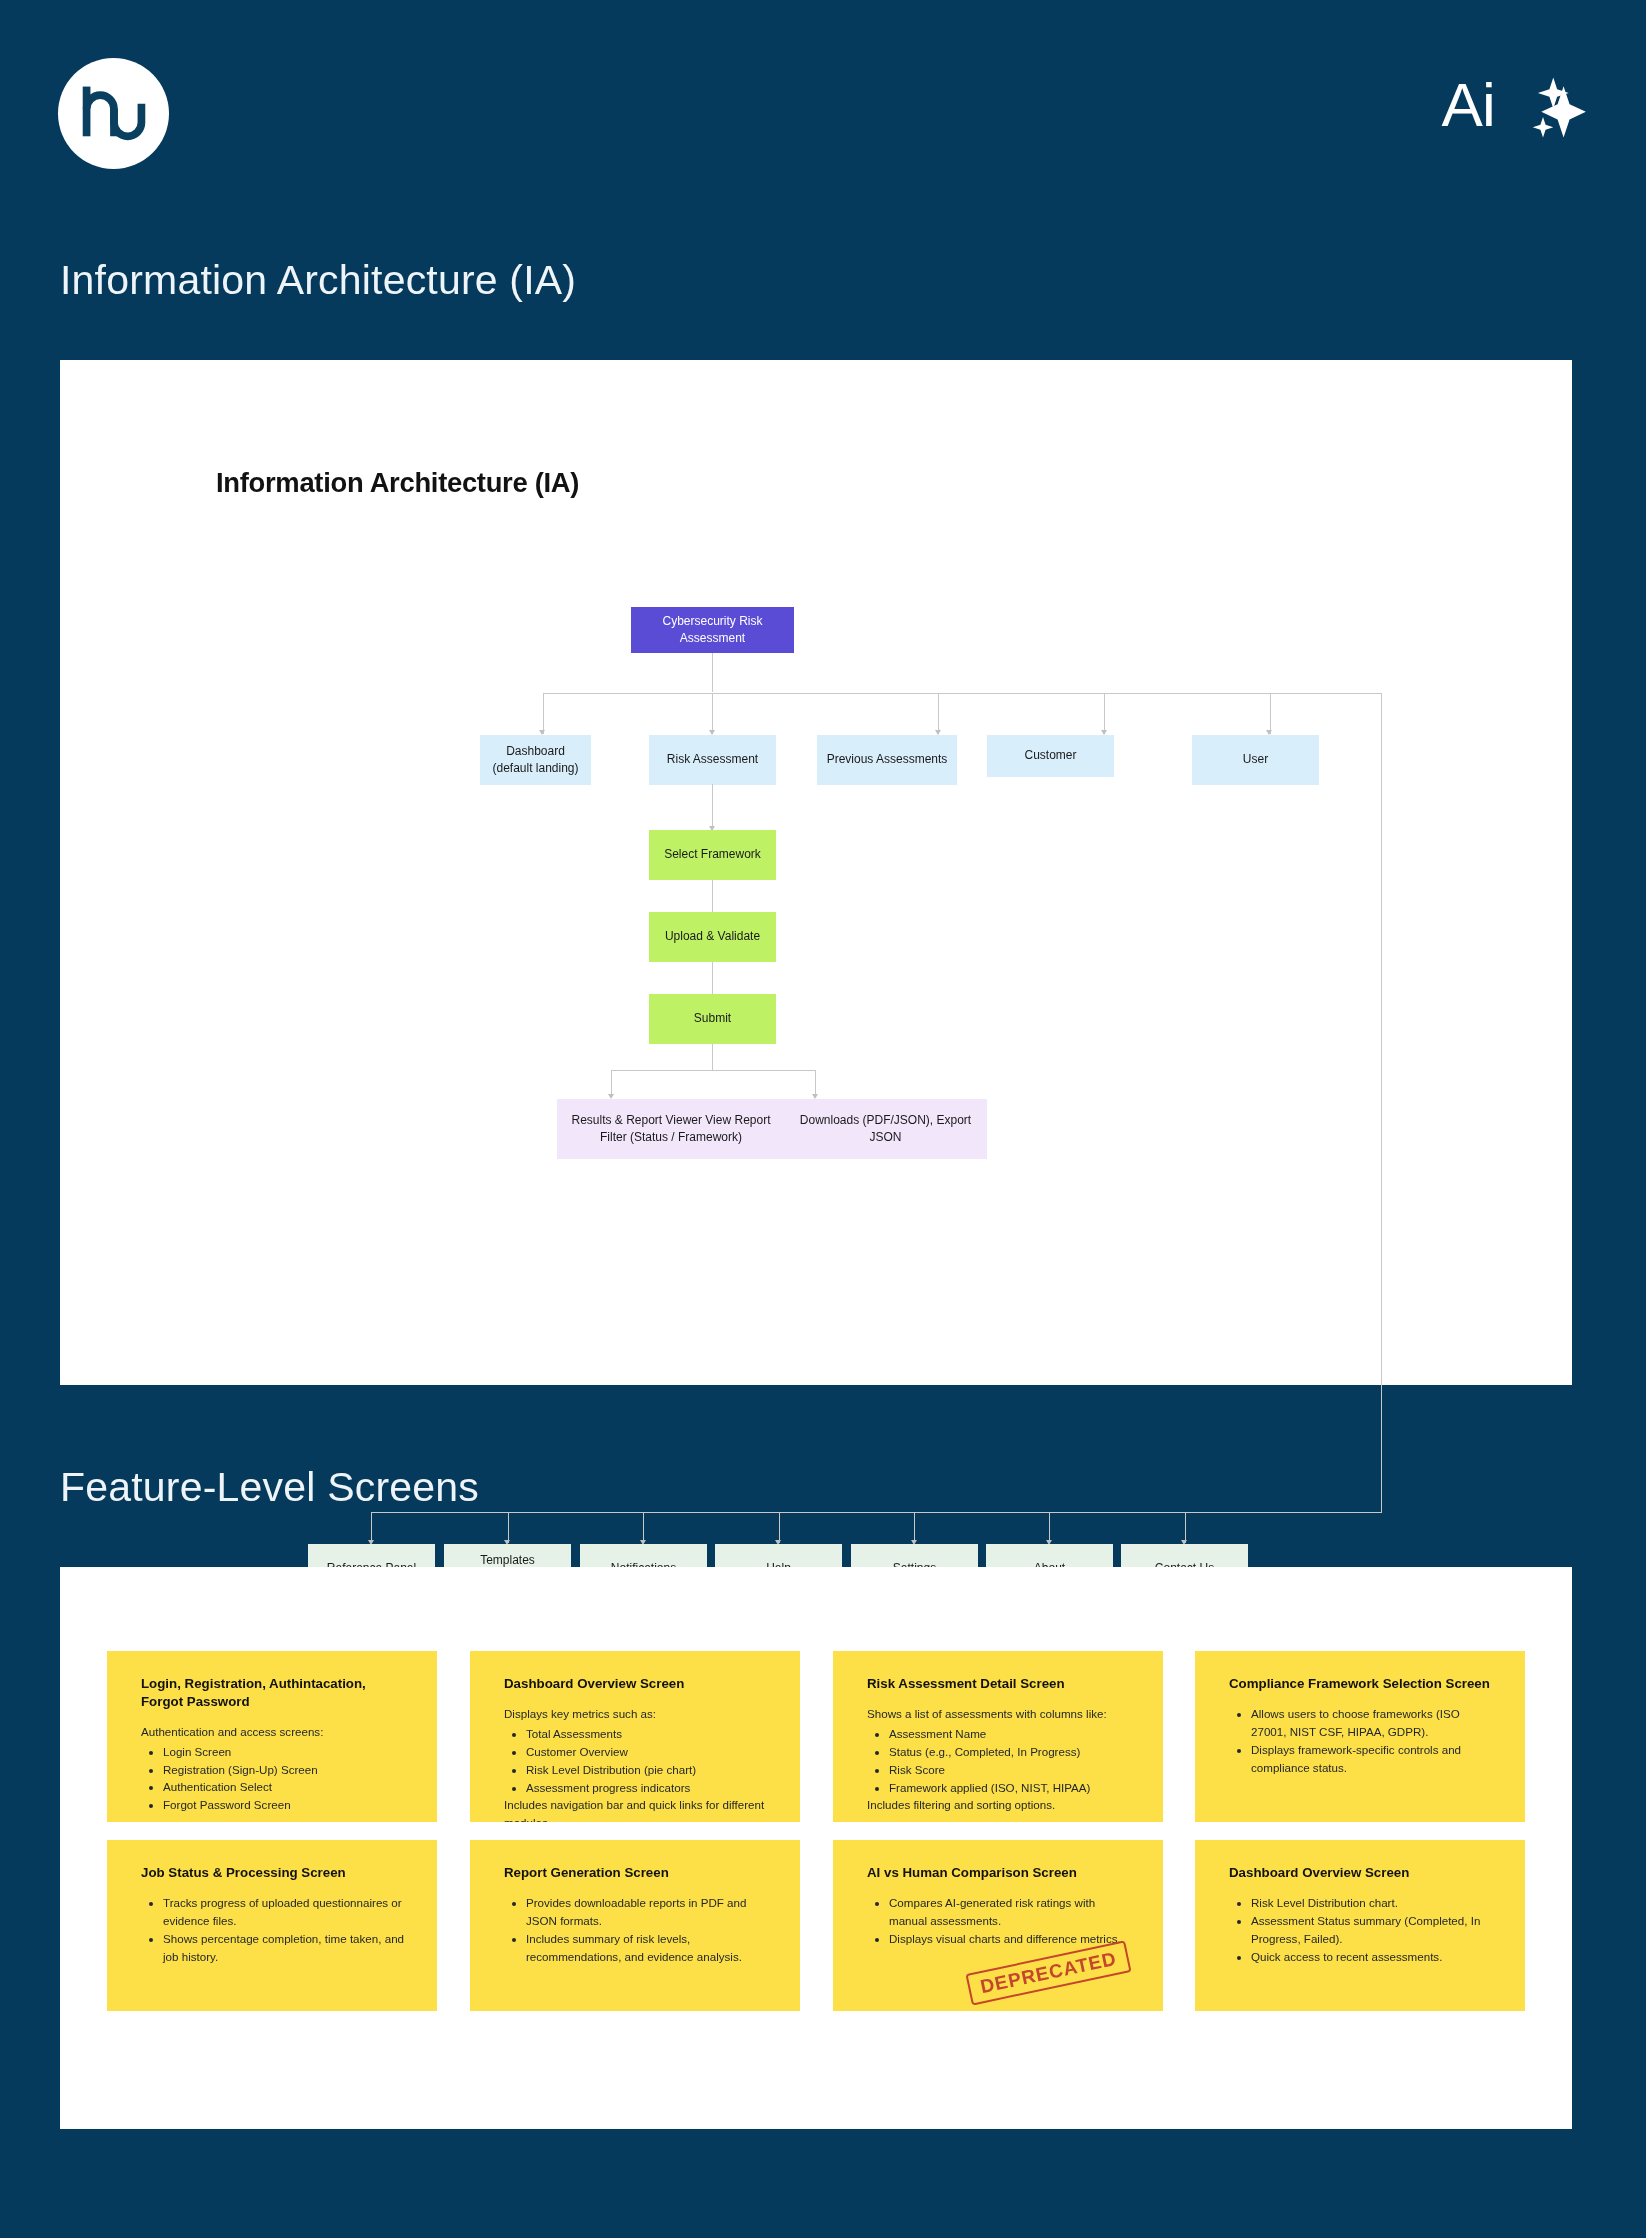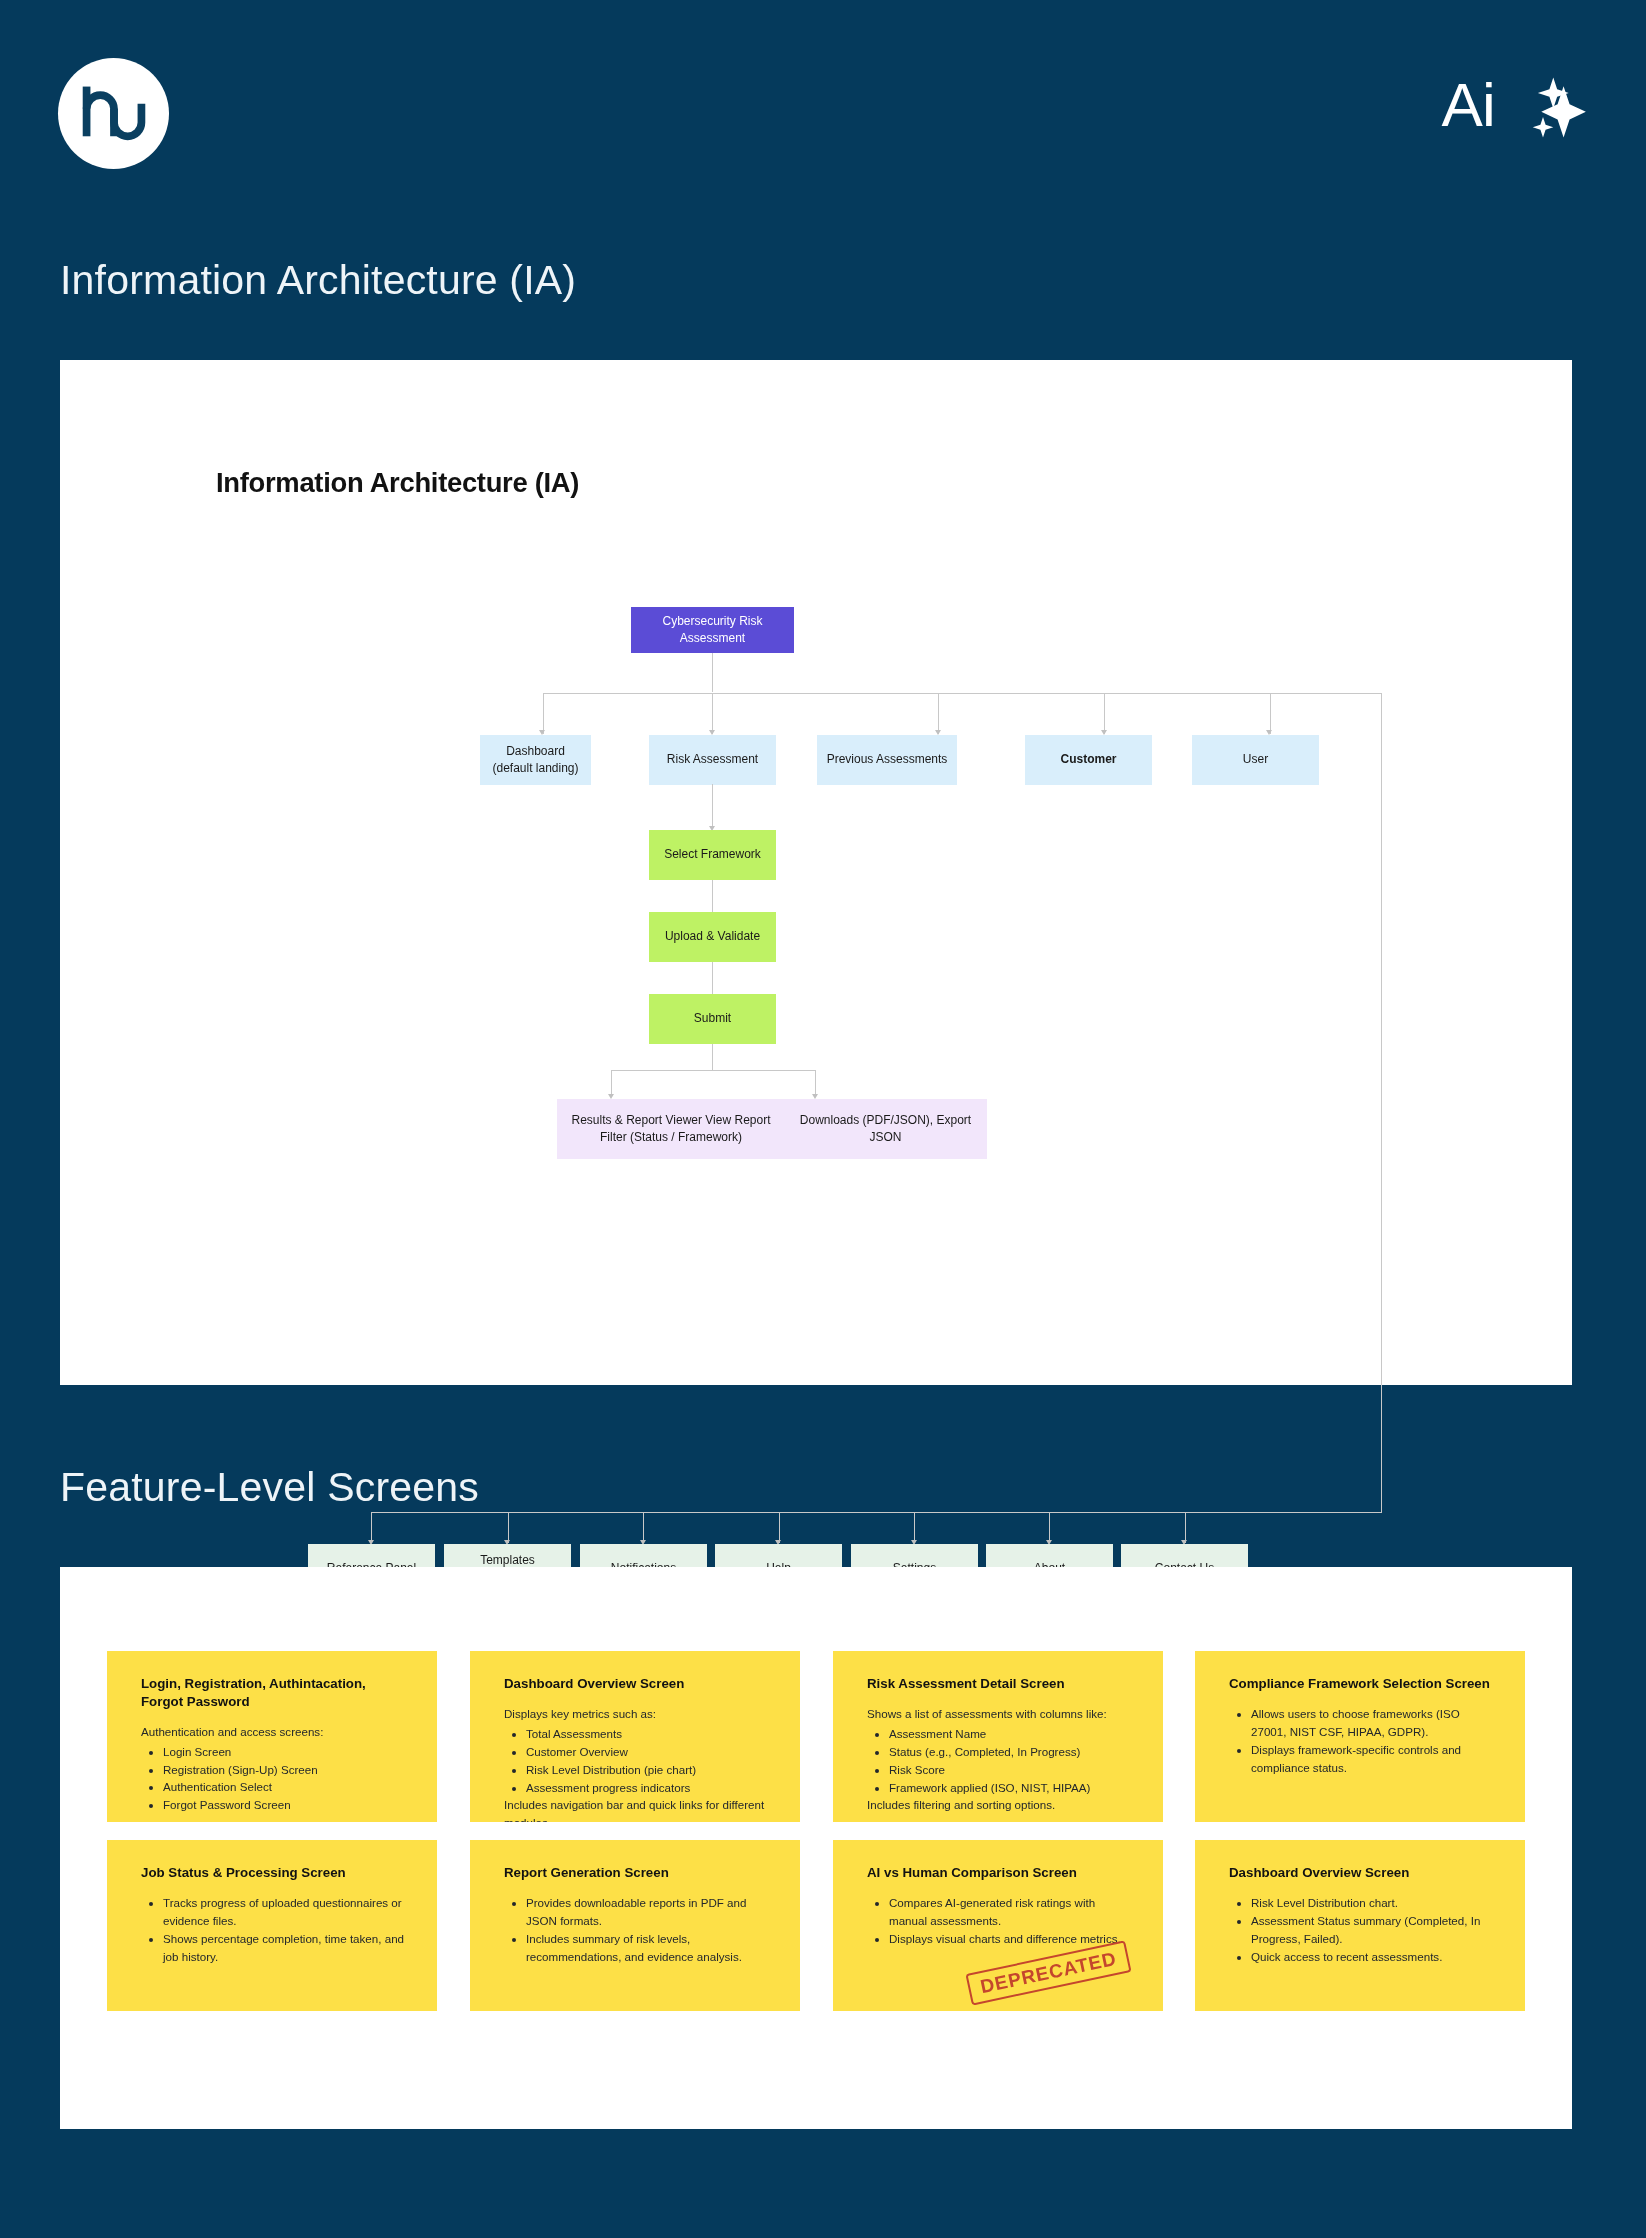--- a/index.html
+++ b/index.html
@@ -203,21 +203,21 @@
     <div class="conn v" style="left:1044px; top:333px; height:41px;"></div>
     <div class="arrow" style="left:1041px; top:370px;"></div>
     <div class="conn v" style="left:1210px; top:333px; height:41px;"></div>
     <div class="arrow" style="left:1206px; top:370px;"></div>
 
     <div class="conn v" style="left:1321px; top:333px; height:820px;"></div>
 
     <div class="node blue" style="left:420px; top:375px; width:111px; height:50px;">Dashboard (default landing)</div>
     <div class="node blue" style="left:589px; top:375px; width:127px; height:50px;">Risk Assessment</div>
     <div class="node blue" style="left:757px; top:375px; width:140px; height:50px;">Previous Assessments</div>
-    <div class="node blue" style="left:965px; top:375px; width:127px; height:50px;font-weight:bold;">Customer</div>
+    <div class="node blue" style="left:927px; top:375px; width:127px; height:42px;">Customer</div>
     <div class="node blue" style="left:1132px; top:375px; width:127px; height:50px;">User</div>
 
     <div class="conn v" style="left:652px; top:424px; height:45px;"></div>
     <div class="arrow" style="left:649px; top:466px;"></div>
     <div class="node gray" style="left:589px; top:470px; width:127px; height:50px;">Select Framework</div>
 
     <div class="conn v" style="left:652px; top:520px; height:45px;"></div>
     <div class="arrow" style="left:649px; top:561px;"></div>
     <div class="node gray" style="left:589px; top:552px; width:127px; height:50px;">Upload &amp; Validate</div>
 

